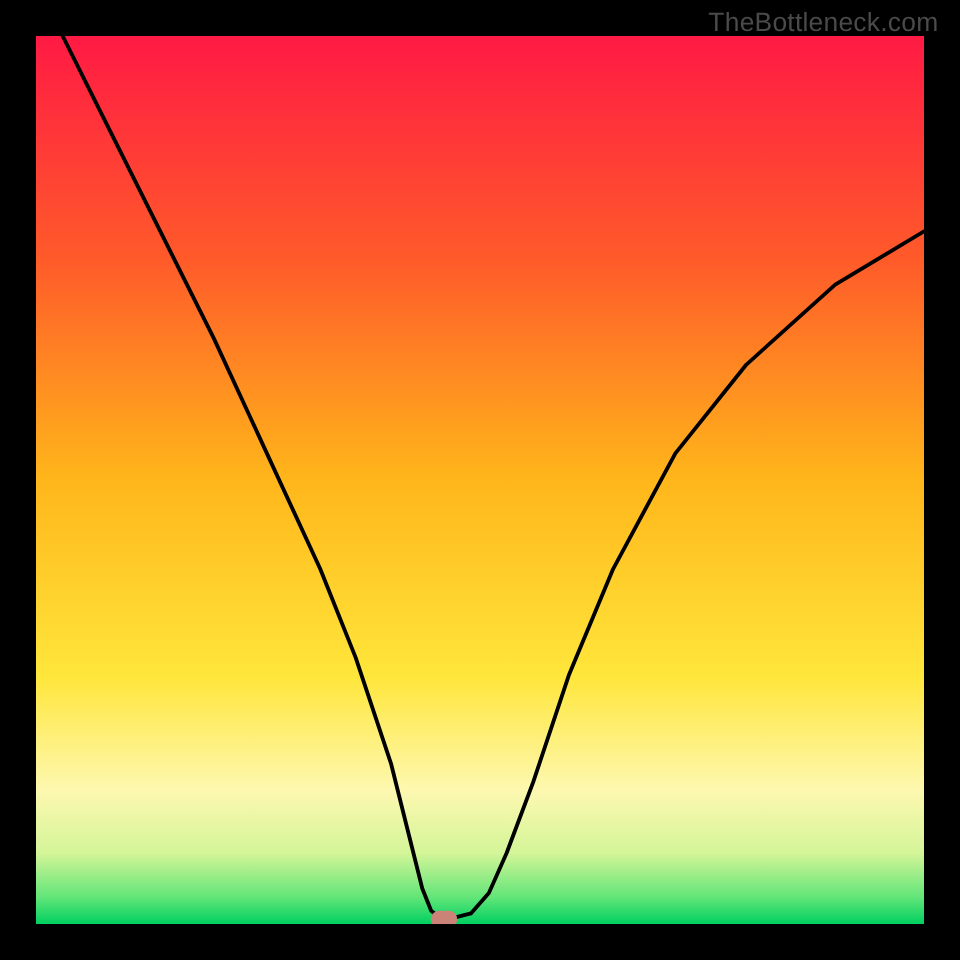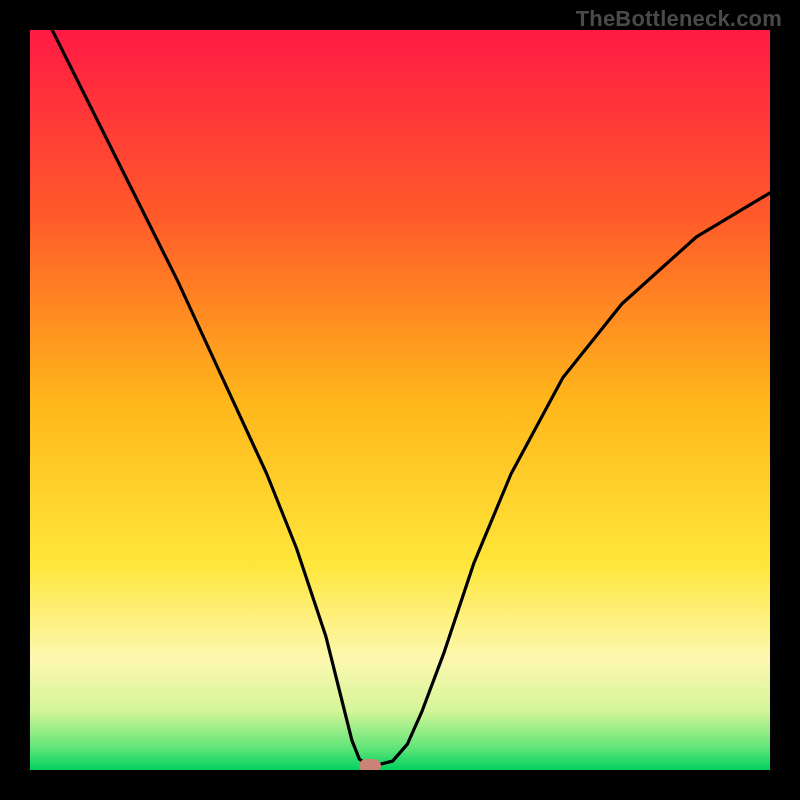--- a/index.html
+++ b/index.html
@@ -10,21 +10,21 @@
     background: #000;
     position: relative;
     font-family: Arial, Helvetica, sans-serif;
   }
   .watermark {
     position: absolute;
     top: 6px;
     right: 18px;
     color: #4a4a4a;
     font-size: 22px;
-    font-weight: 700;
+    font-weight: 400;
     letter-spacing: 0.2px;
     z-index: 10;
   }
   .plot-area {
     position: absolute;
     left: 30px;
     top: 30px;
     width: 740px;
     height: 740px;
     overflow: hidden;

